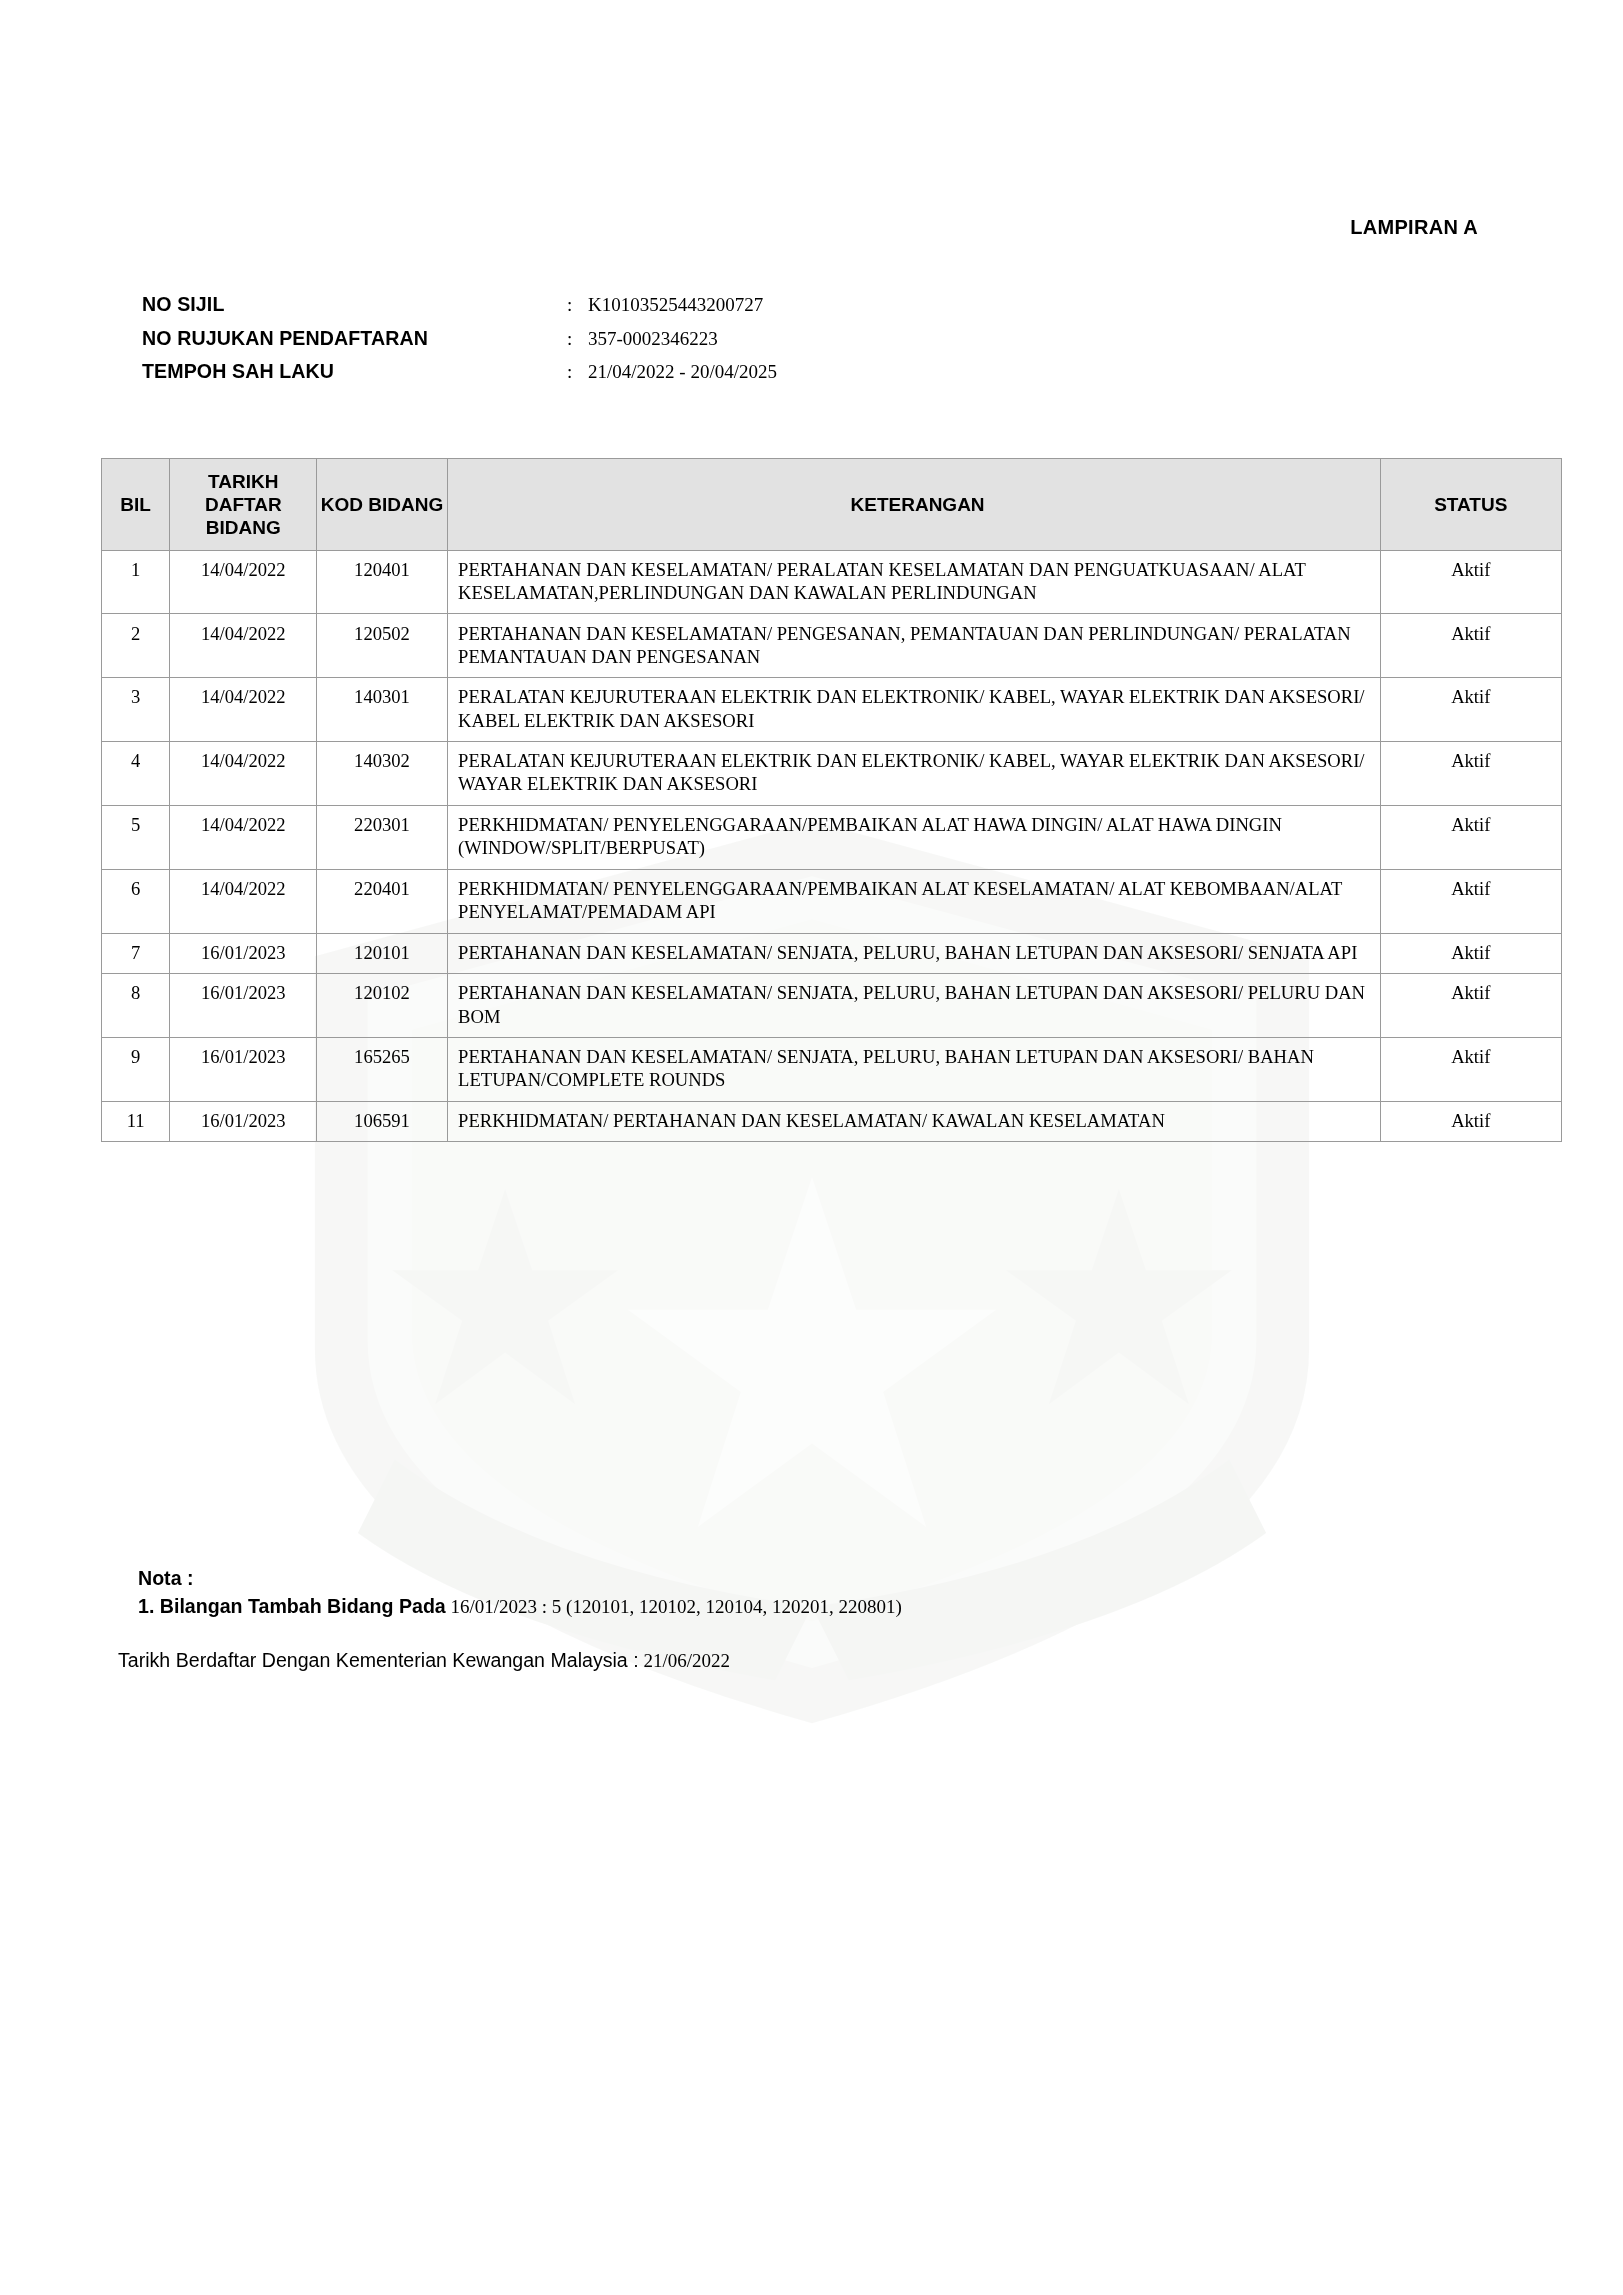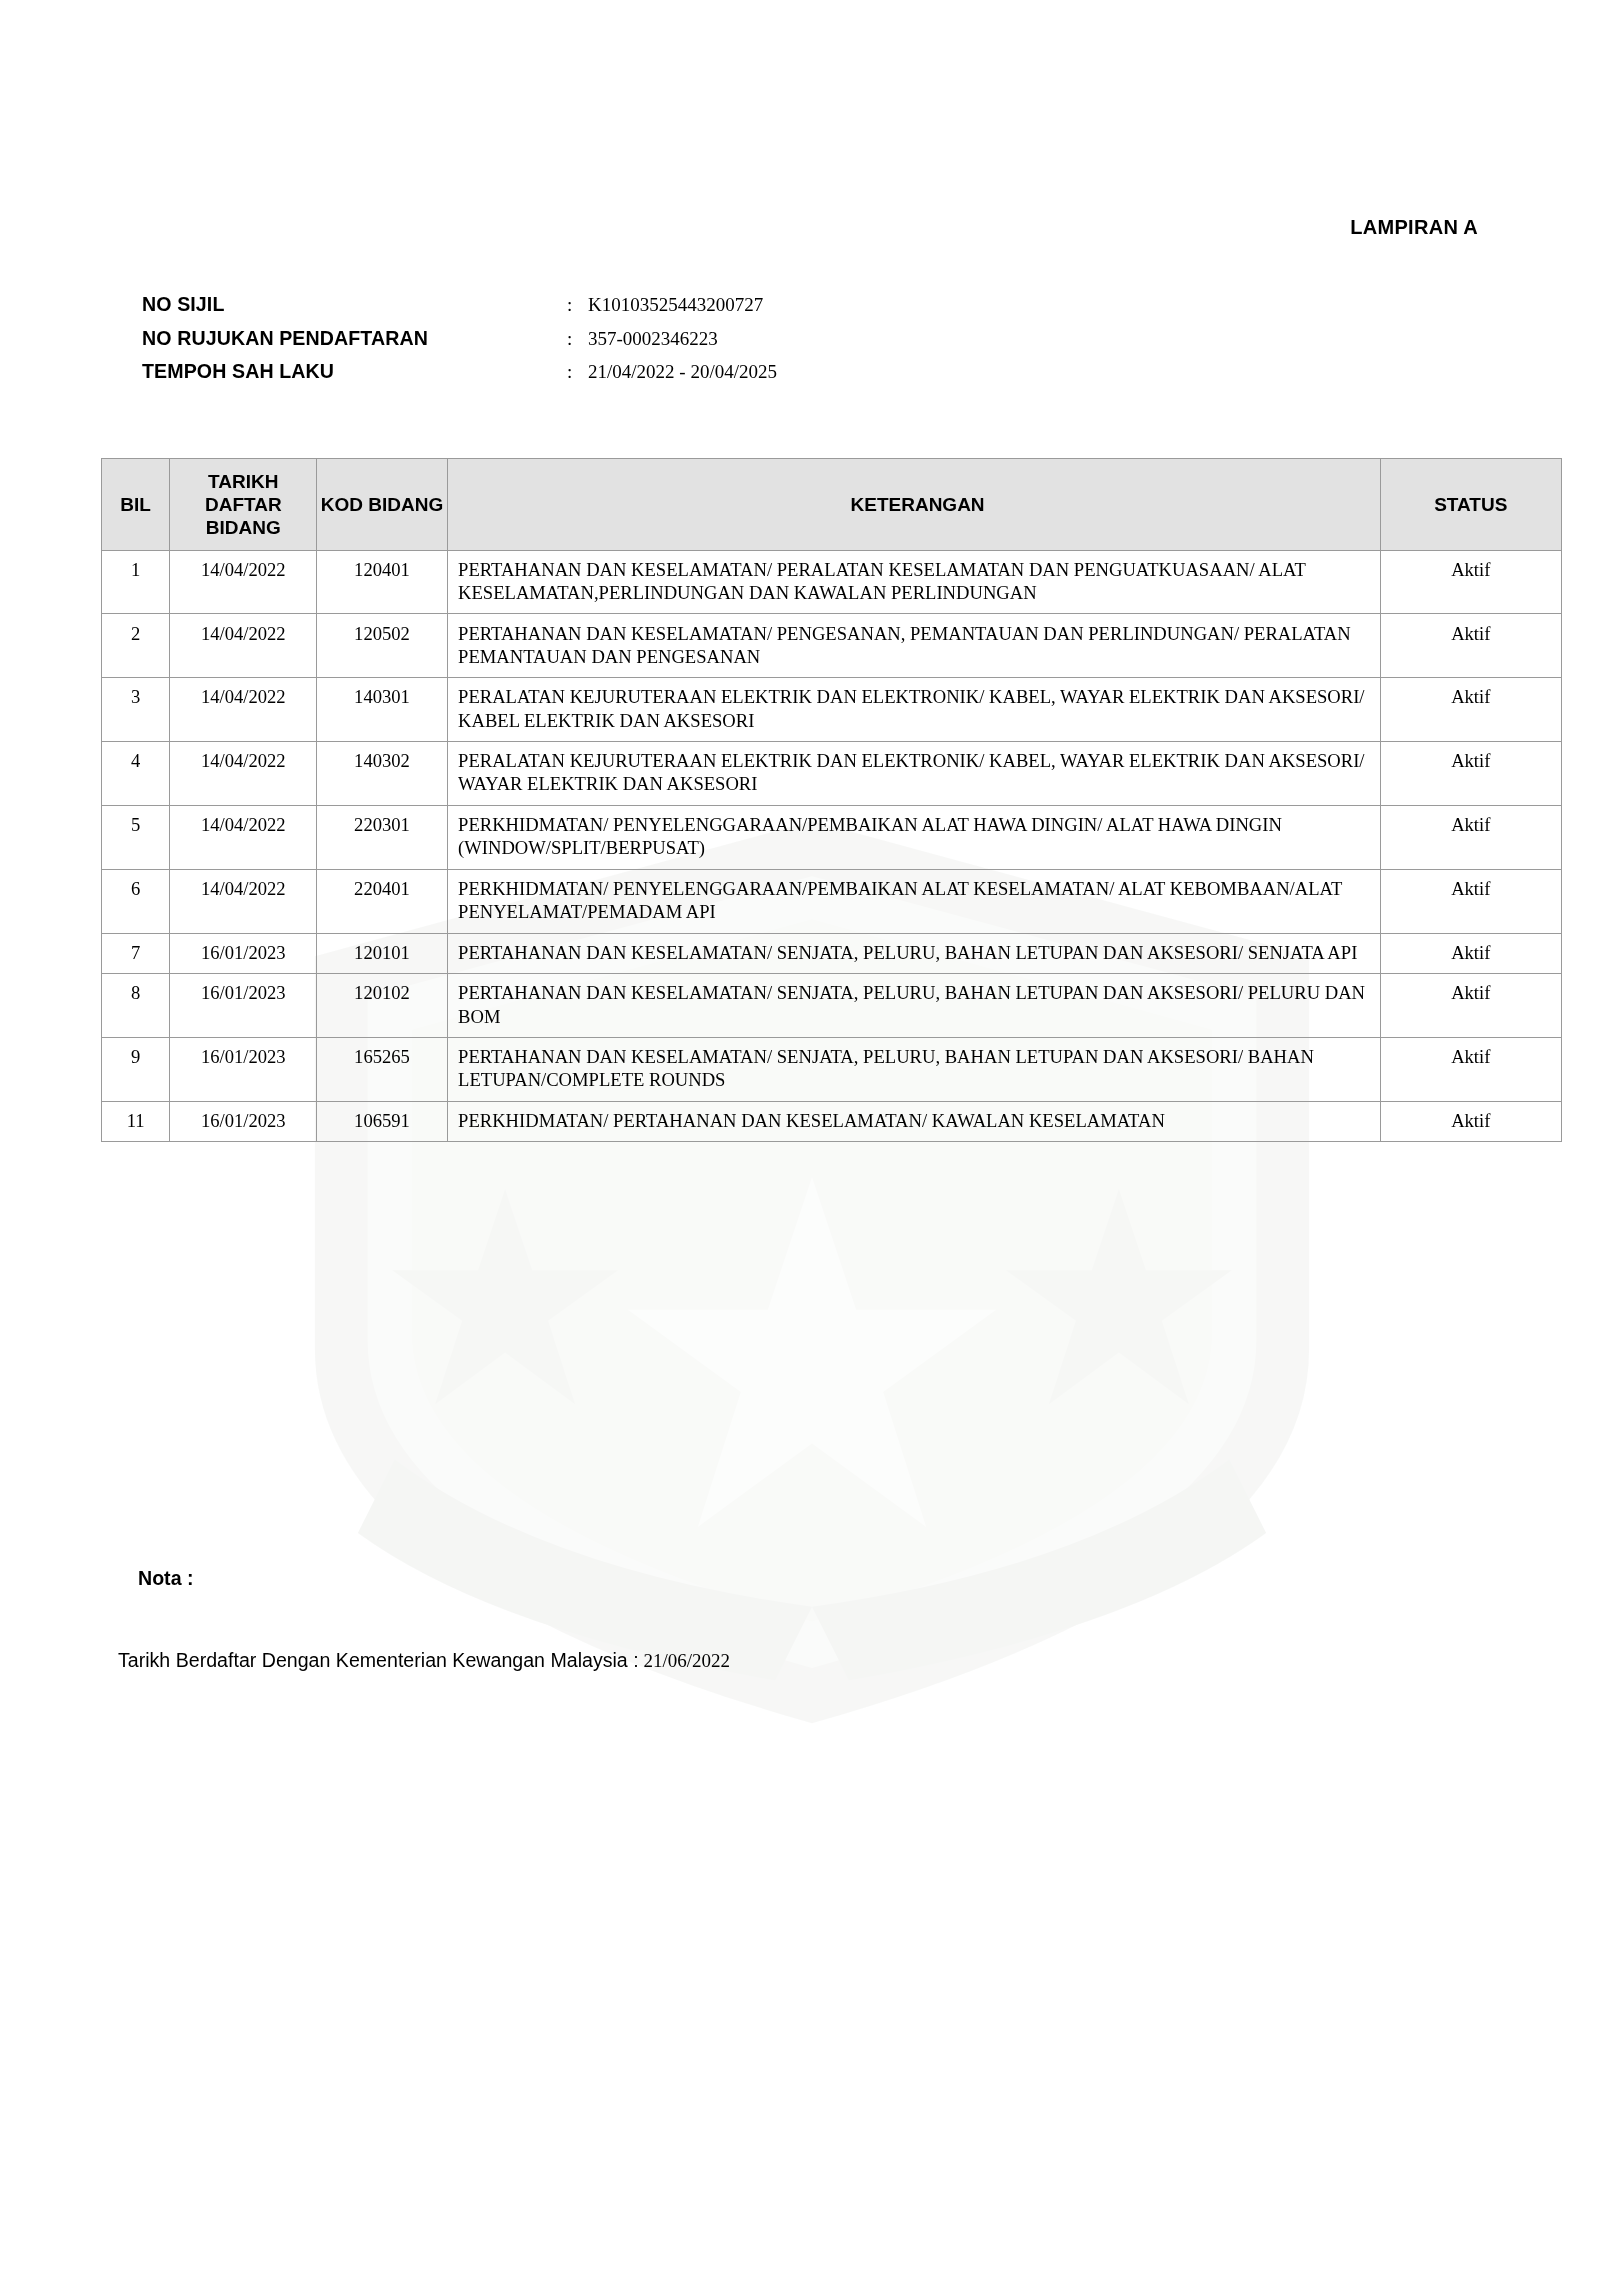--- a/index.html
+++ b/index.html
@@ -264,20 +264,27 @@
           <td class="c-tar">16/01/2023</td>
           <td class="c-kod">106591</td>
           <td class="c-ket">PERKHIDMATAN/ PERTAHANAN DAN KESELAMATAN/ KAWALAN KESELAMATAN</td>
           <td class="c-sta">Aktif</td>
         </tr>
       </tbody>
     </table>
 
     <div class="notes">
       <div class="note-title">Nota :</div>
+      <div class="note-line">
+        <span class="b">1. Bilangan Tambah Bidang Pada</span>
+        <span>16/01/2023</span>
+        <span>:</span>
+        <span>5</span>
+        <span>(120101, 120102, 120104, 120201, 220801)</span>
+      </div>
     </div>
 
     <div class="reg-line">
       <span class="b">Tarikh Berdaftar Dengan Kementerian Kewangan Malaysia :</span>
       <span>21/06/2022</span>
     </div>
 
   </div>
 </div>
 

